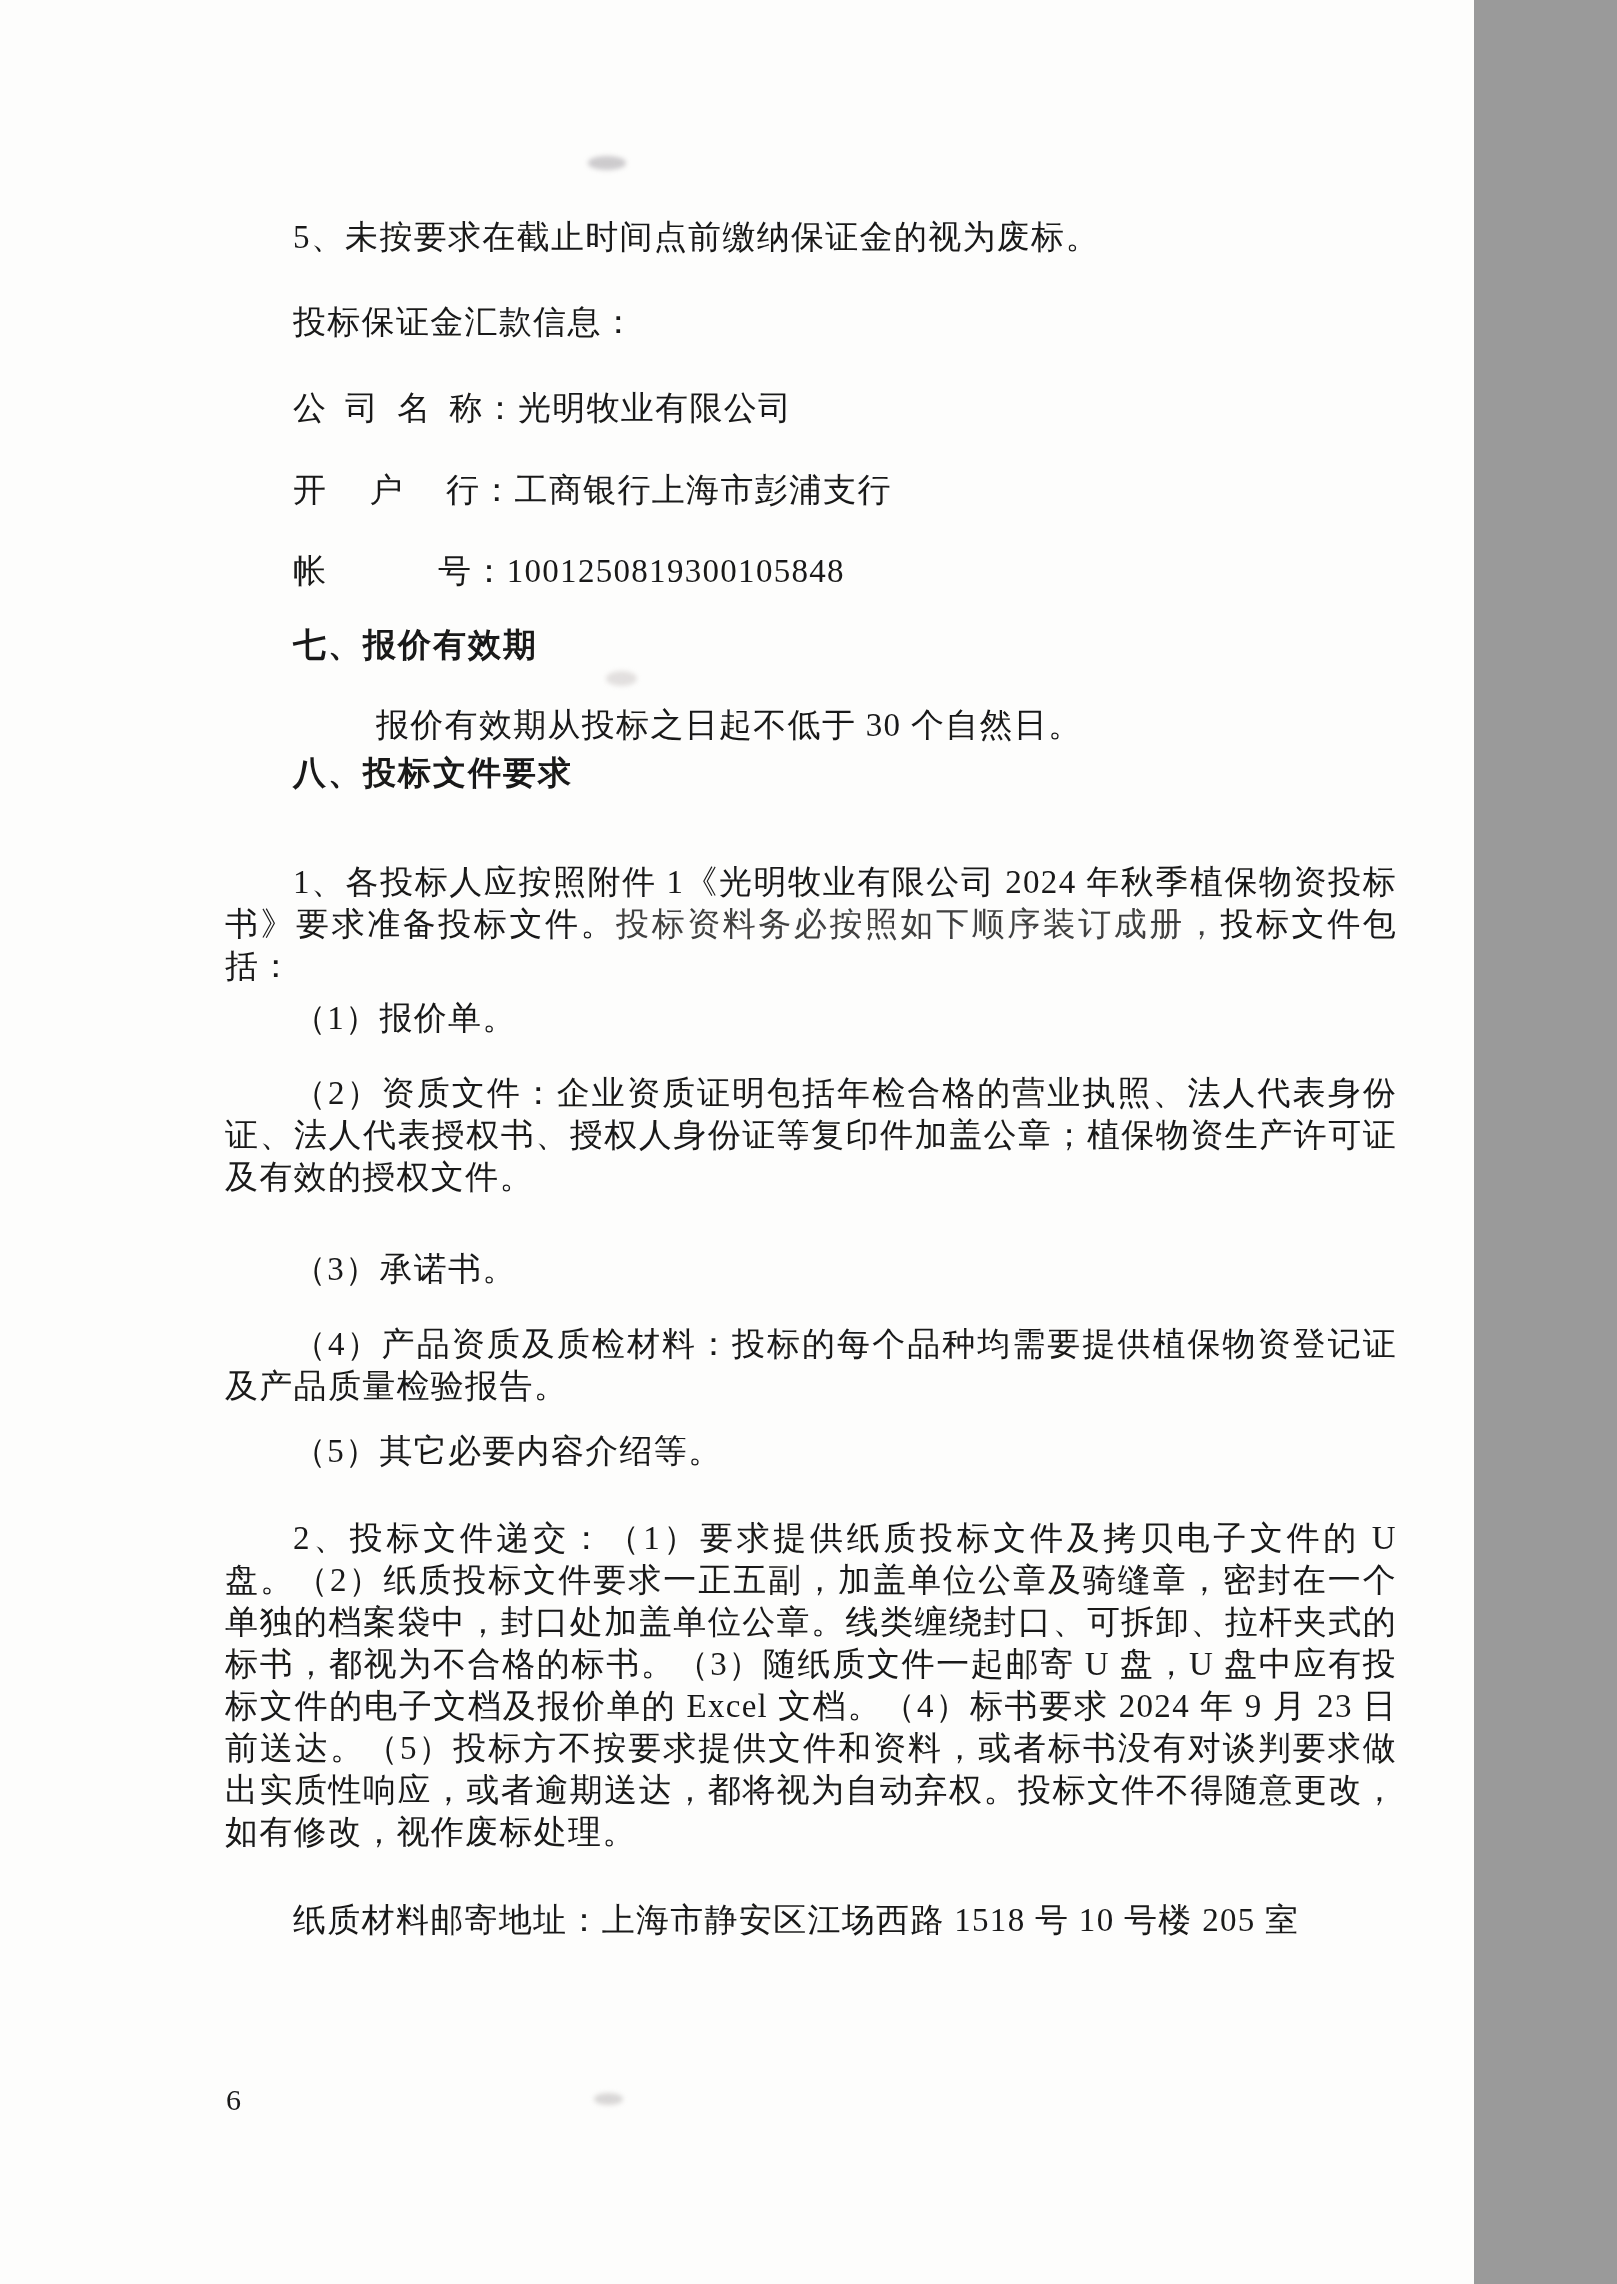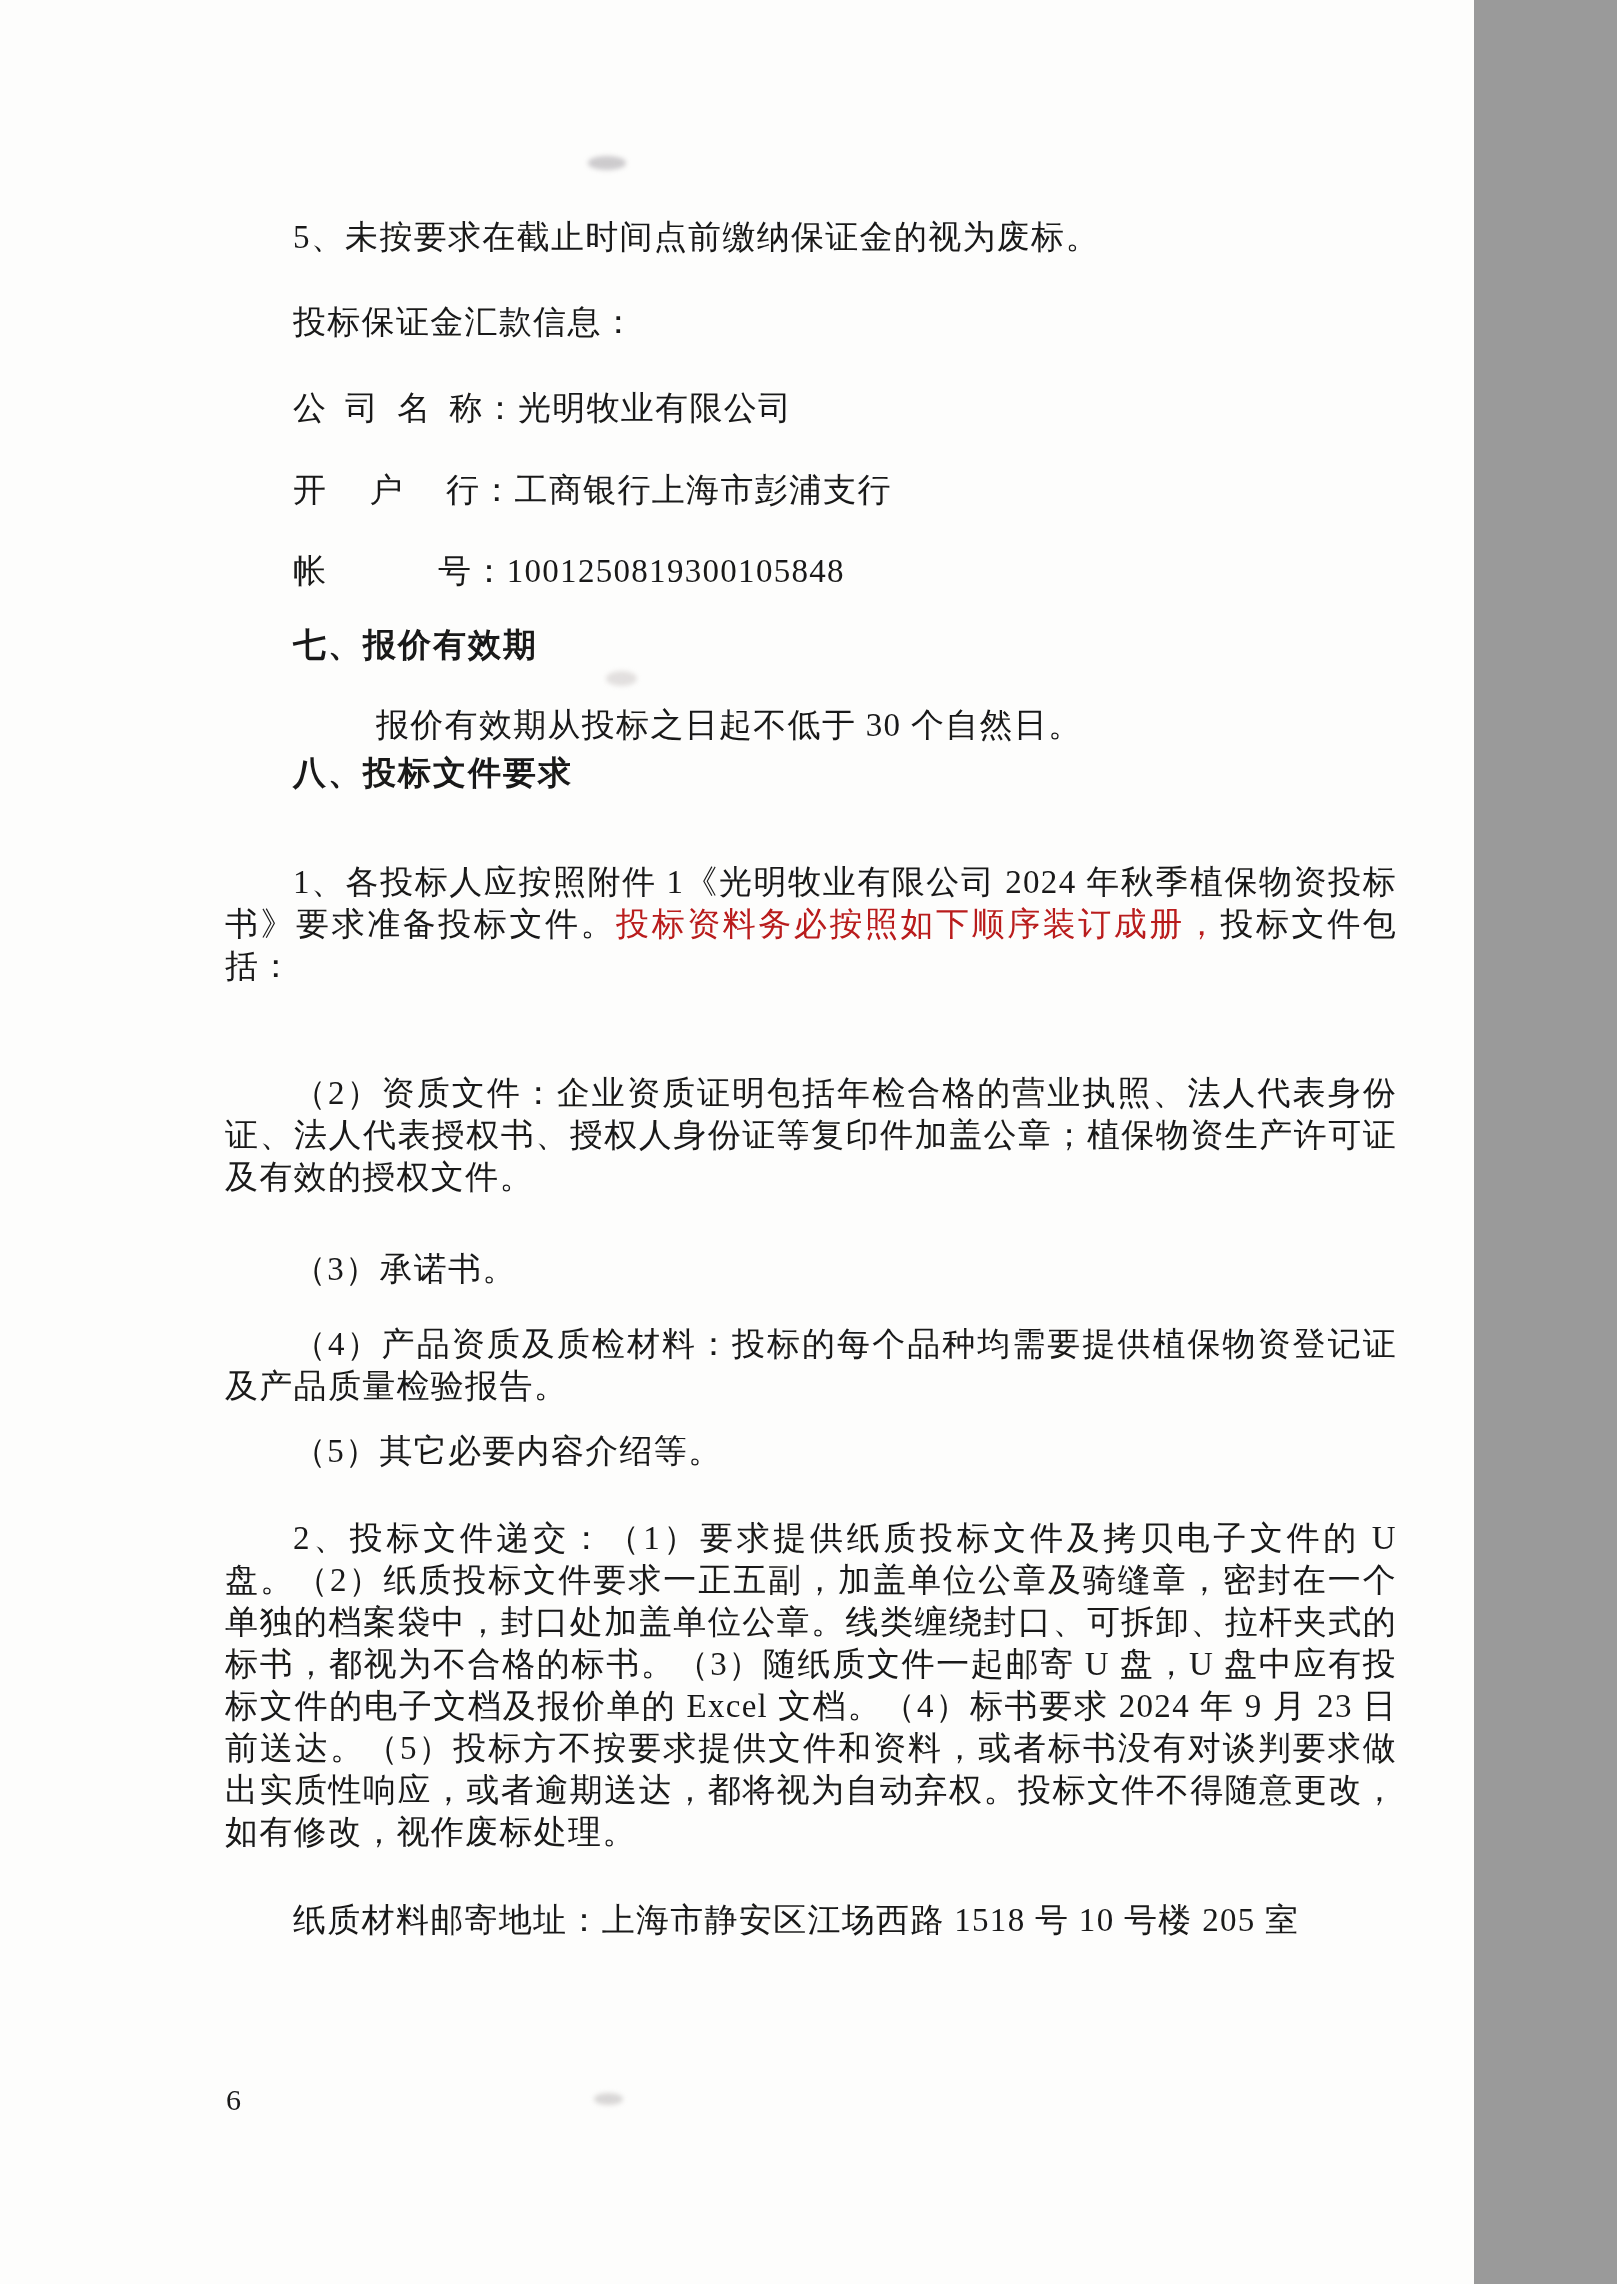--- a/index.html
+++ b/index.html
@@ -15,21 +15,21 @@
     position:absolute;left:225px;width:1172px;margin:0;
     font-size:33px;line-height:42px;letter-spacing:1.3px;
     text-align:justify;
   }
   .indent{text-indent:68px;}
   .indent4{text-indent:151px;}
   .h{
     font-family:"Liberation Sans","DejaVu Sans",sans-serif;
     font-weight:700;letter-spacing:2px;text-align:left;
   }
-  .red{color:#b91c1c;}
+  .red{color:#404040;}
   .pagenum{
     position:absolute;left:226px;top:2082px;margin:0;
     font-size:30px;line-height:36px;letter-spacing:0;
   }
   .smudge{position:absolute;border-radius:50%;filter:blur(2.6px);}
   .s1{left:588px;top:156px;width:38px;height:13.7px;background:rgba(125,122,128,0.38);}
   .s2{left:606px;top:671px;width:31px;height:15px;background:rgba(150,138,138,0.26);}
   .s3{left:594px;top:2093px;width:29px;height:12.4px;background:rgba(132,126,126,0.30);}
   .ink{position:absolute;left:1557px;top:973px;}
 </style>
@@ -47,20 +47,21 @@
   <p class="block indent" style="top:387px">公 司 名 称：光明牧业有限公司</p>
   <p class="block indent" style="top:469px">开  户  行：工商银行上海市彭浦支行</p>
   <p class="block indent" style="top:550px">帐    号：1001250819300105848</p>
 
   <p class="block indent h" style="top:624px">七、报价有效期</p>
   <p class="block indent4" style="top:704px">报价有效期从投标之日起不低于 30 个自然日。</p>
   <p class="block indent h" style="top:752px">八、投标文件要求</p>
 
   <p class="block indent" style="top:861px"><span>1、各投标人应按照附件 1《光明牧业有限公司 2024 年秋季植保物资投标书》要求准备投标文件。</span><span class="red">投标资料务必按照如下顺序装订成册，</span><span>投标文件包括：</span></p>
 
+  <p class="block indent" style="top:997px">（1）报价单。</p>
   <p class="block indent" style="top:1072px">（2）资质文件：企业资质证明包括年检合格的营业执照、法人代表身份证、法人代表授权书、授权人身份证等复印件加盖公章；植保物资生产许可证及有效的授权文件。</p>
   <p class="block indent" style="top:1248px">（3）承诺书。</p>
   <p class="block indent" style="top:1323px">（4）产品资质及质检材料：投标的每个品种均需要提供植保物资登记证及产品质量检验报告。</p>
   <p class="block indent" style="top:1430px">（5）其它必要内容介绍等。</p>
 
   <p class="block indent" style="top:1517px">2、投标文件递交：（1）要求提供纸质投标文件及拷贝电子文件的 U 盘。（2）纸质投标文件要求一正五副，加盖单位公章及骑缝章，密封在一个单独的档案袋中，封口处加盖单位公章。线类缠绕封口、可拆卸、拉杆夹式的标书，都视为不合格的标书。（3）随纸质文件一起邮寄 U 盘，U 盘中应有投标文件的电子文档及报价单的 Excel 文档。（4）标书要求 2024 年 9 月 23 日前送达。（5）投标方不按要求提供文件和资料，或者标书没有对谈判要求做出实质性响应，或者逾期送达，都将视为自动弃权。投标文件不得随意更改，如有修改，视作废标处理。</p>
 
   <p class="block indent" style="top:1899px">纸质材料邮寄地址：上海市静安区江场西路 1518 号 10 号楼 205 室</p>
 
   <p class="pagenum">6</p>

